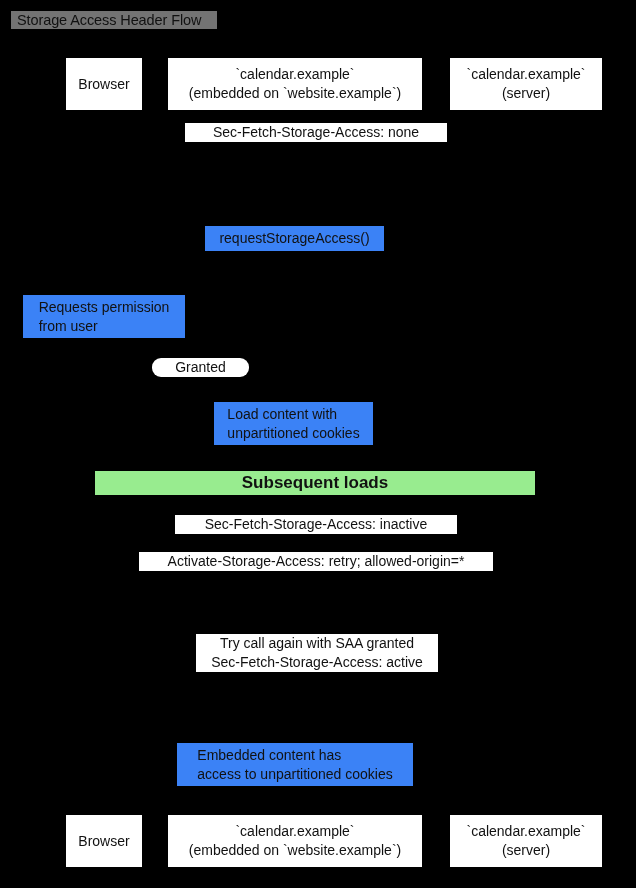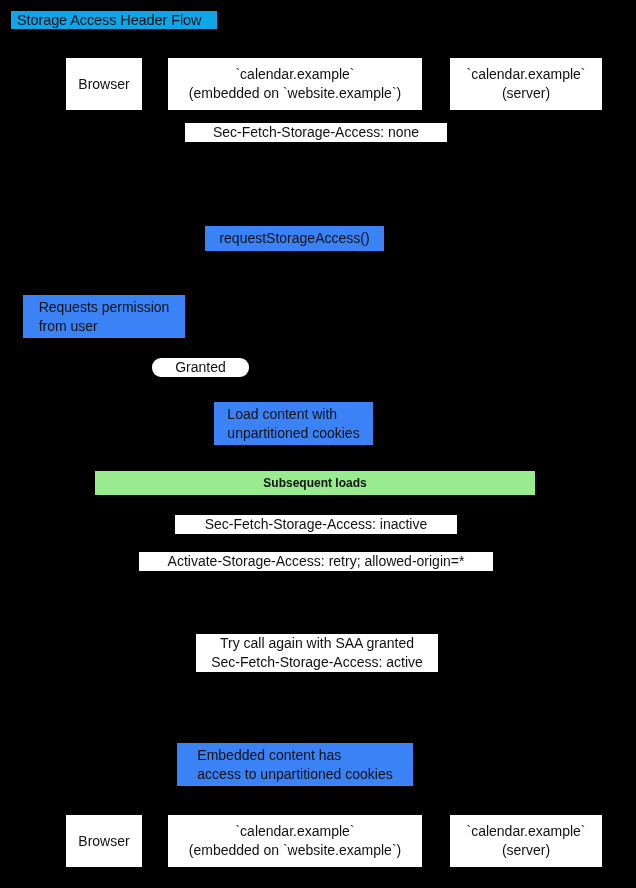--- a/index.html
+++ b/index.html
@@ -18,21 +18,21 @@
   }
 
   
   .diagram-title-box {
     position: absolute;
     left: 8px;
     top: 8px;
     width: 212px;
     height: 24px;
     border: 3px solid #000000;
-    background: #0ea5e9;
+    background: #737373;
     box-sizing: border-box;
     display: flex;
     align-items: center;
     padding-left: 6px;
   }
   .diagram-title-box .title-text {
     font-size: 14.5px;
     color: #111111;
     white-space: nowrap;
     letter-spacing: -0.1px;
@@ -127,21 +127,21 @@
   .section-band {
     position: absolute;
     border: 2px solid #000000;
     box-sizing: border-box;
     display: flex;
     align-items: center;
     justify-content: center;
     z-index: 7;
   }
   .section-band .band-text {
-    font-size: 12px;
+    font-size: 17px;
     font-weight: bold;
     color: #111111;
   }
 </style>
 </head>
 <body>
 
 <div id="diagram-root">
 
   <div class="diagram-title-box">

